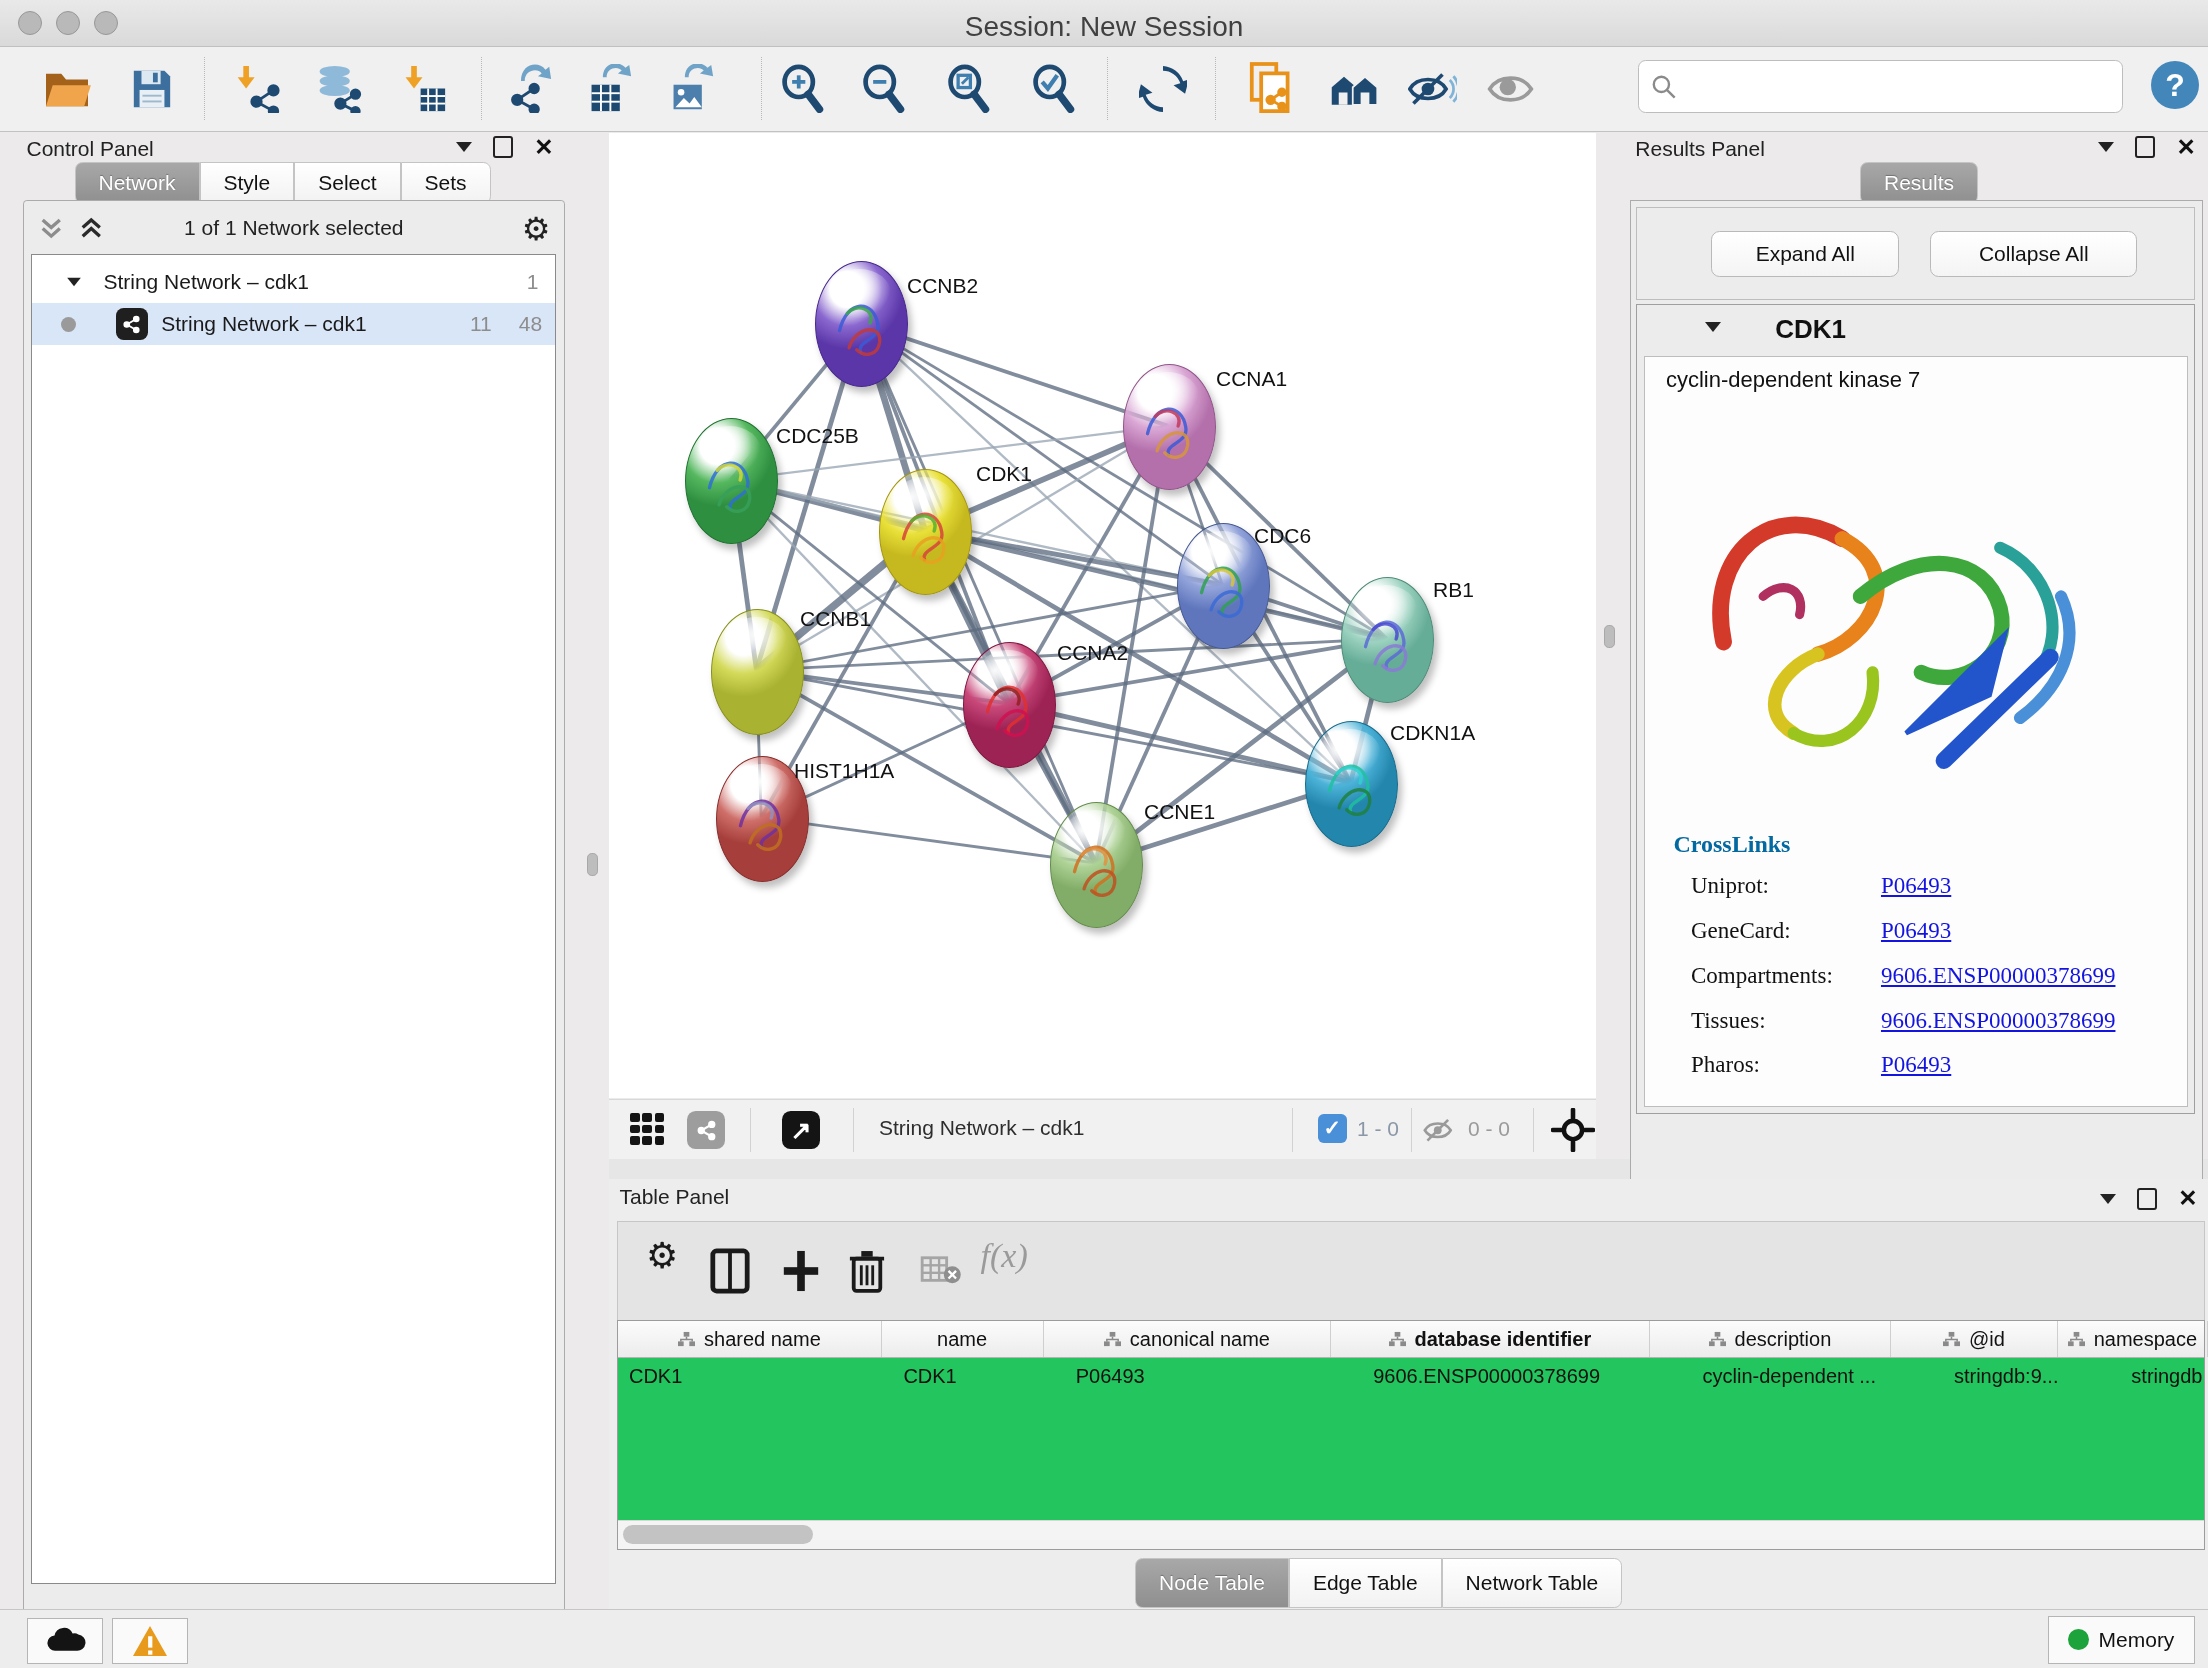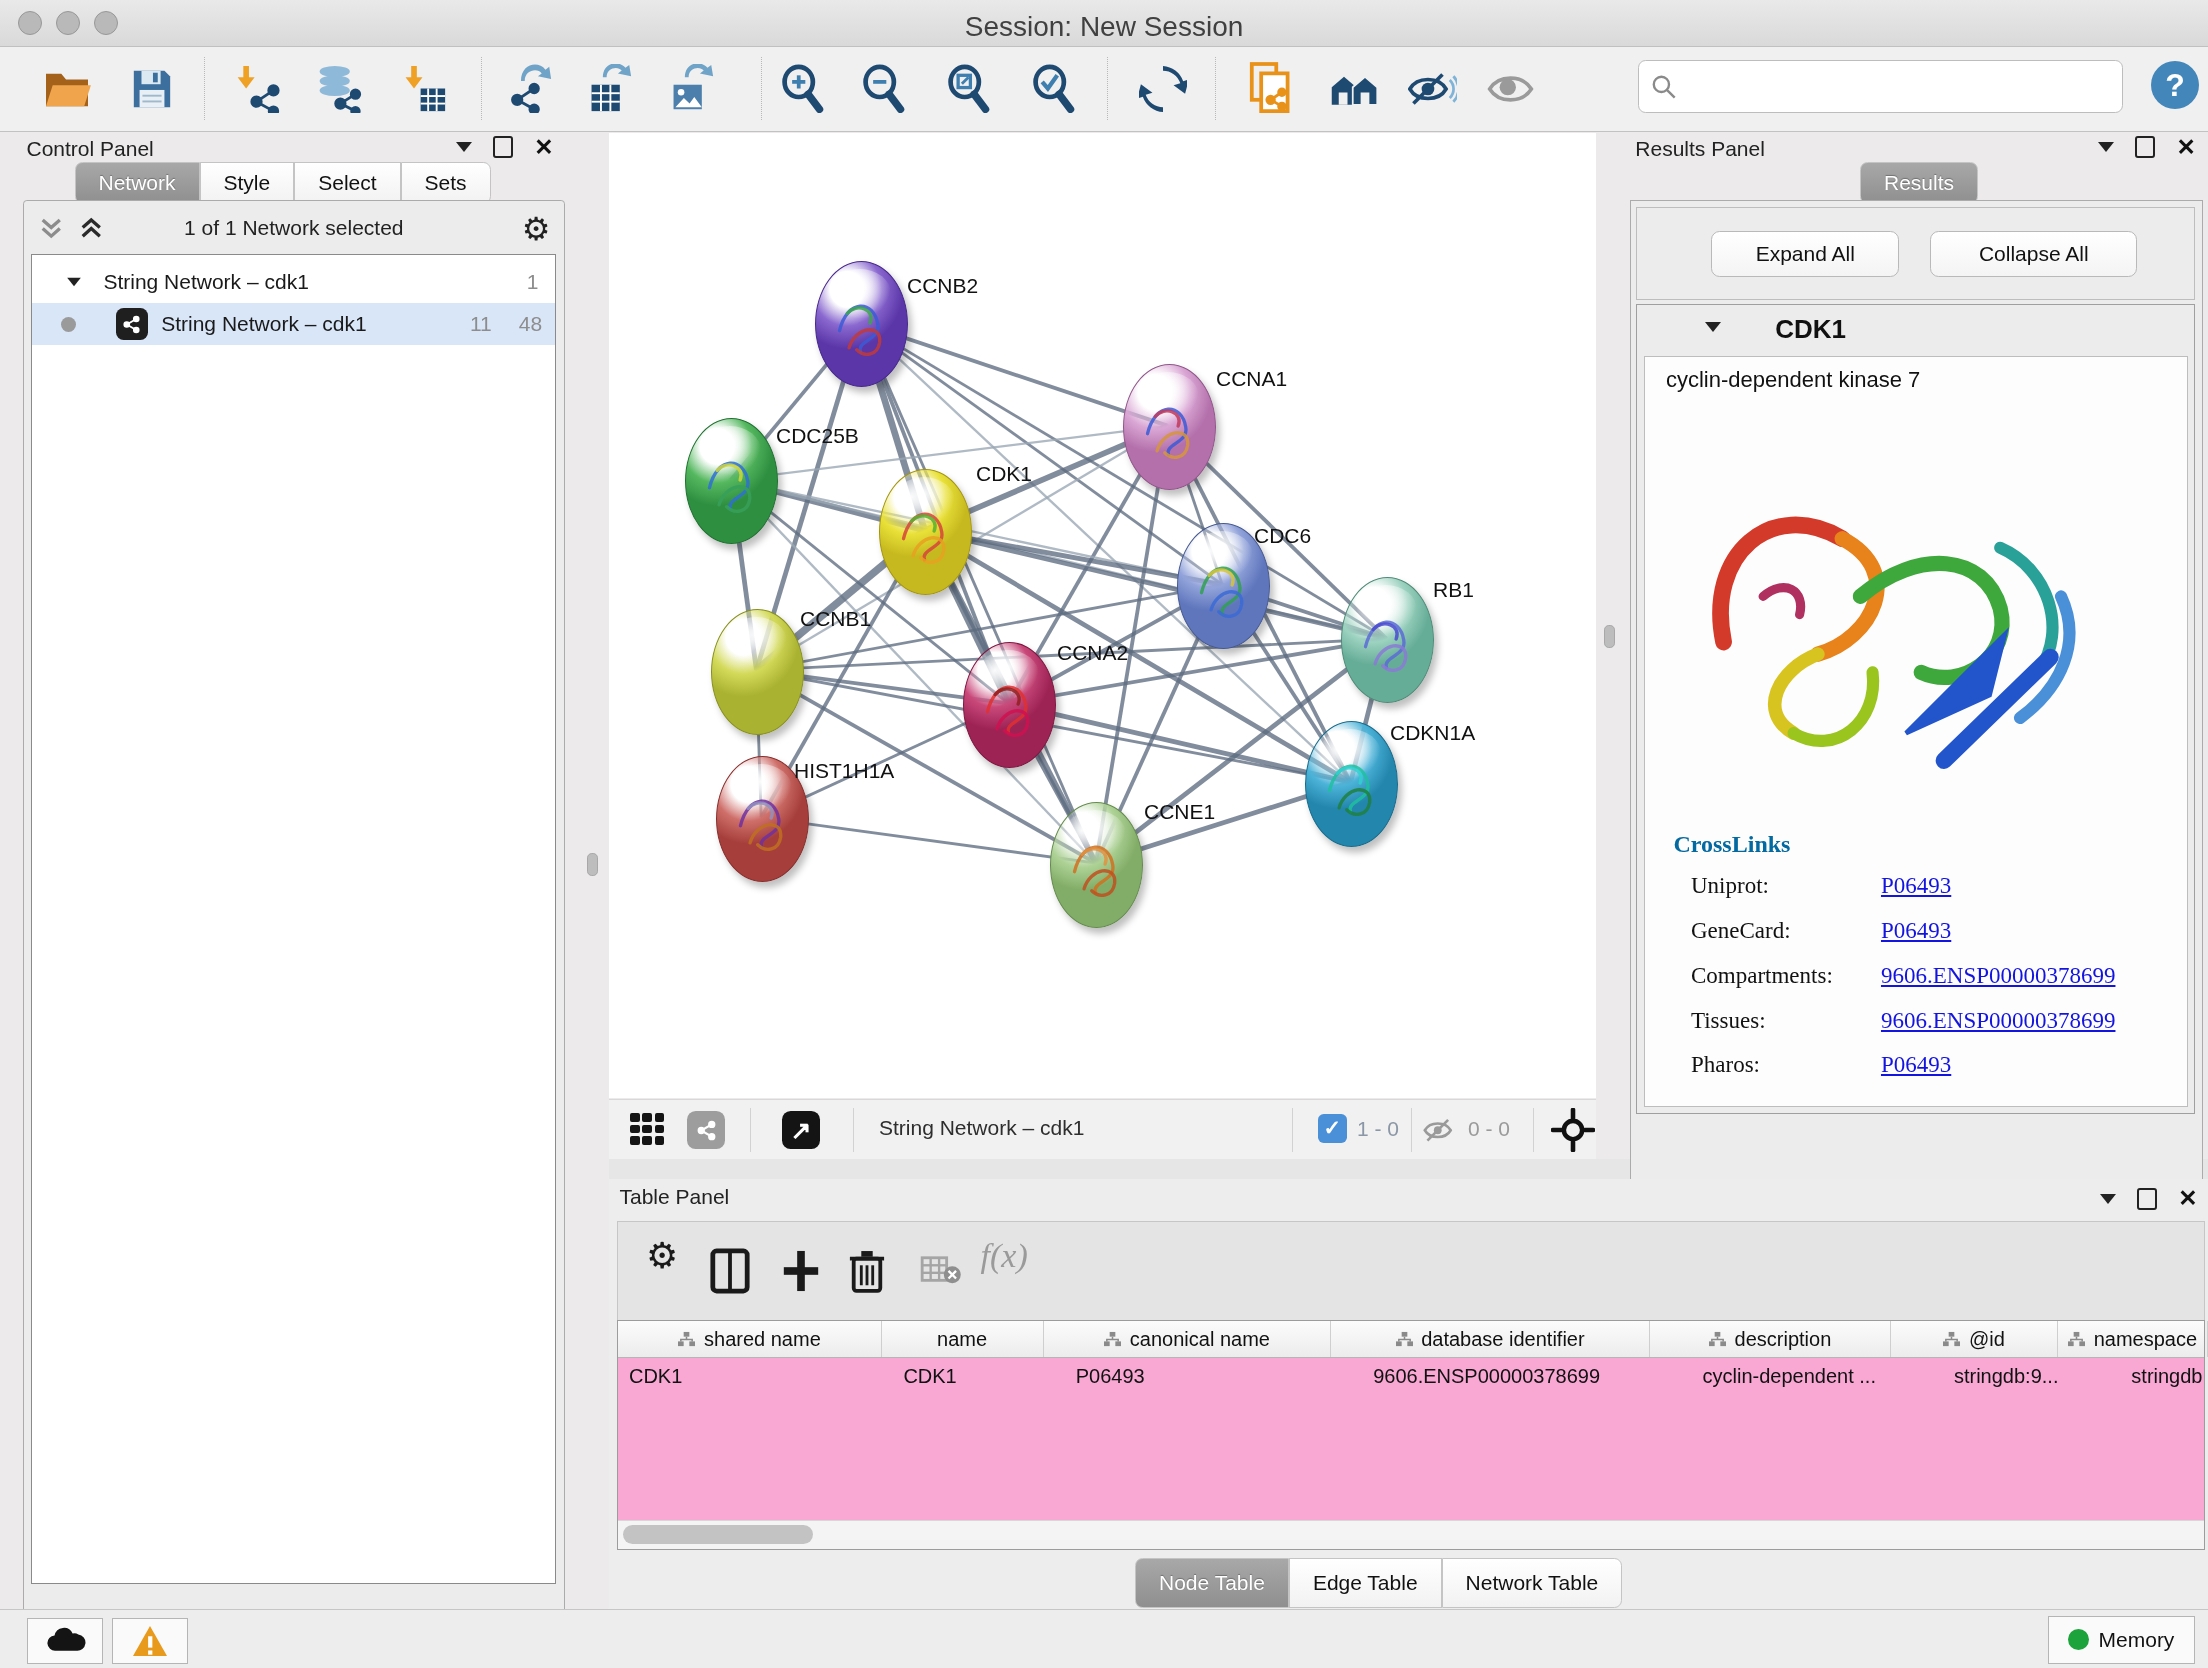--- a/index.html
+++ b/index.html
@@ -73,21 +73,21 @@
   .cinner{position:absolute;left:6.7px;top:51px;width:542px;height:749px;background:#fdfdfd;border:1px solid #bdbdbd;}
   .gdesc{position:absolute;left:21px;top:9.5px;font-size:22px;color:#111;}
   .xl-head{position:absolute;left:28.5px;top:474px;font-family:"Liberation Serif",serif;font-weight:bold;font-size:24px;color:#0369a1;}
   .xlrow{position:absolute;left:46px;font-family:Liberation Serif, serif;font-size:23px;color:#111;white-space:nowrap;}
   .xlrow a{position:absolute;left:190px;color:#1414e0;text-decoration:underline;}
   
   .tablepanel{position:absolute;left:609px;top:1179px;width:1600px;height:430px;background:#ededed;}
   .tablepanel .hdr{position:absolute;left:10.5px;top:5.7px;}
   .ttool{position:absolute;left:7.6px;top:42px;width:1586px;height:99px;background:#e4e4e4;border:1px solid #c6c6c6;}
   .ttool .ti{position:absolute;top:25px;}
-  .tgrid{position:absolute;left:7.6px;top:141px;width:1586px;height:228px;background:#f9a8d4;border:1px solid #9c9c9c;}
+  .tgrid{position:absolute;left:7.6px;top:141px;width:1586px;height:228px;background:#22c55e;border:1px solid #9c9c9c;}
   .thead{position:absolute;left:0;top:0;width:100%;height:36px;background:linear-gradient(#fcfcfc,#ececec);border-bottom:1.9px solid #b5b5b5;display:flex;}
   .th{height:36px;display:flex;align-items:center;justify-content:center;gap:7.6px;font-size:20px;color:#111;border-right:1px solid #cfcfcf;overflow:hidden;white-space:nowrap;flex:none;}
   .tdrow{position:absolute;left:0;top:38px;width:100%;height:34px;display:flex;}
   .td{font-size:20px;color:#111;padding-left:11.4px;display:flex;align-items:center;white-space:nowrap;overflow:hidden;flex:none;}
   .hscroll{position:absolute;left:0;bottom:0;width:100%;height:28.5px;background:#f4f4f4;border-top:1px solid #d7d7d7;}
   .hthumb{position:absolute;left:5.7px;top:4.8px;width:190px;height:19px;border-radius:9.5px;background:#c3c3c3;}
   .btabs{position:absolute;left:526px;top:379px;display:flex;}
   .btabs .tabbtn{height:48px;}
   .btabs .tabbtn:first-child{border-radius:7.6px 0 0 7.6px;}
   .btabs .tabbtn:last-child{border-radius:0 7.6px 7.6px 0;}
@@ -650,21 +650,21 @@
           </div>
           <div class="th" style="width: 286px;">
             <svg width="19" height="17" viewBox="0 0 20 18">
               <rect x="7" y="1" width="6" height="5" fill="#8a8a8a"></rect>
               <rect x="1" y="11" width="6" height="5" fill="#8a8a8a"></rect>
               <rect x="13" y="11" width="6" height="5" fill="#8a8a8a"></rect>
               <path d="M10,6 v3 M4,11 v-2 h12 v2" stroke="#8a8a8a" fill="none" stroke-width="1.6"></path>
             </svg>
             <span>canonical name</span>
           </div>
-          <div class="th" style="width: 318px;">
+          <div class="th" style="width: 318px; font-weight: bold;">
             <svg width="19" height="17" viewBox="0 0 20 18">
               <rect x="7" y="1" width="6" height="5" fill="#8a8a8a"></rect>
               <rect x="1" y="11" width="6" height="5" fill="#8a8a8a"></rect>
               <rect x="13" y="11" width="6" height="5" fill="#8a8a8a"></rect>
               <path d="M10,6 v3 M4,11 v-2 h12 v2" stroke="#8a8a8a" fill="none" stroke-width="1.6"></path>
             </svg>
             <span>database identifier</span>
           </div>
           <div class="th" style="width: 240px;">
             <svg width="19" height="17" viewBox="0 0 20 18">

